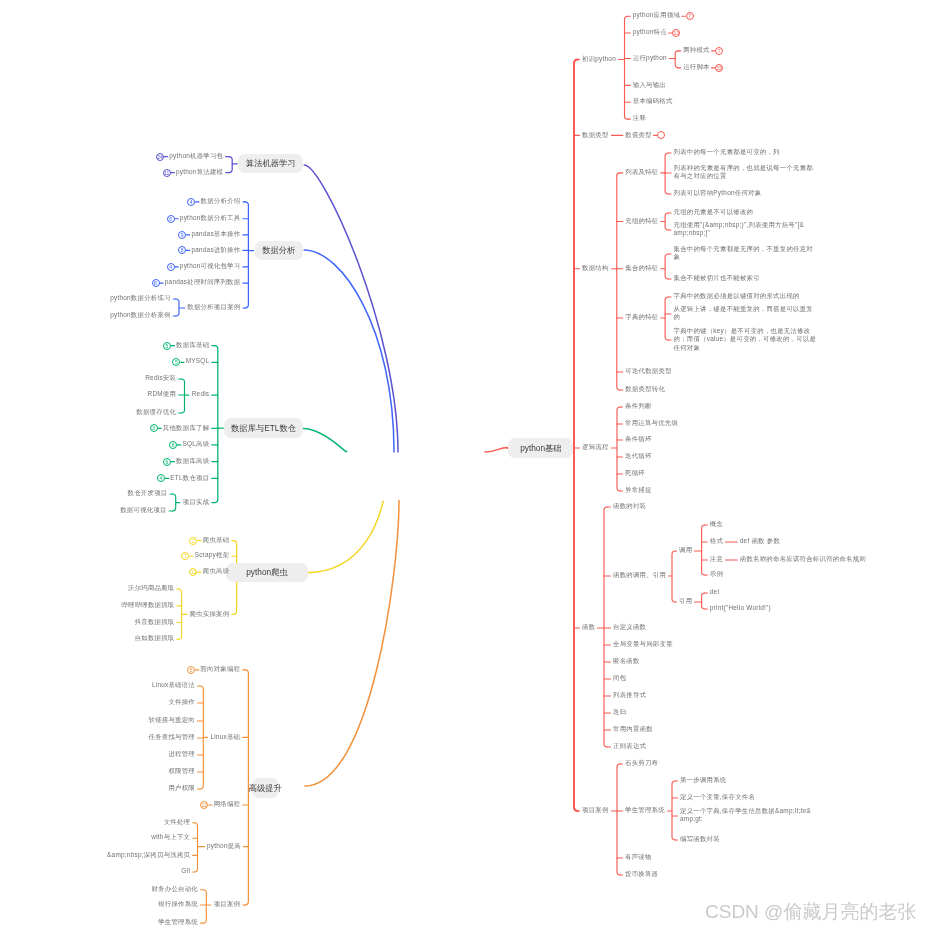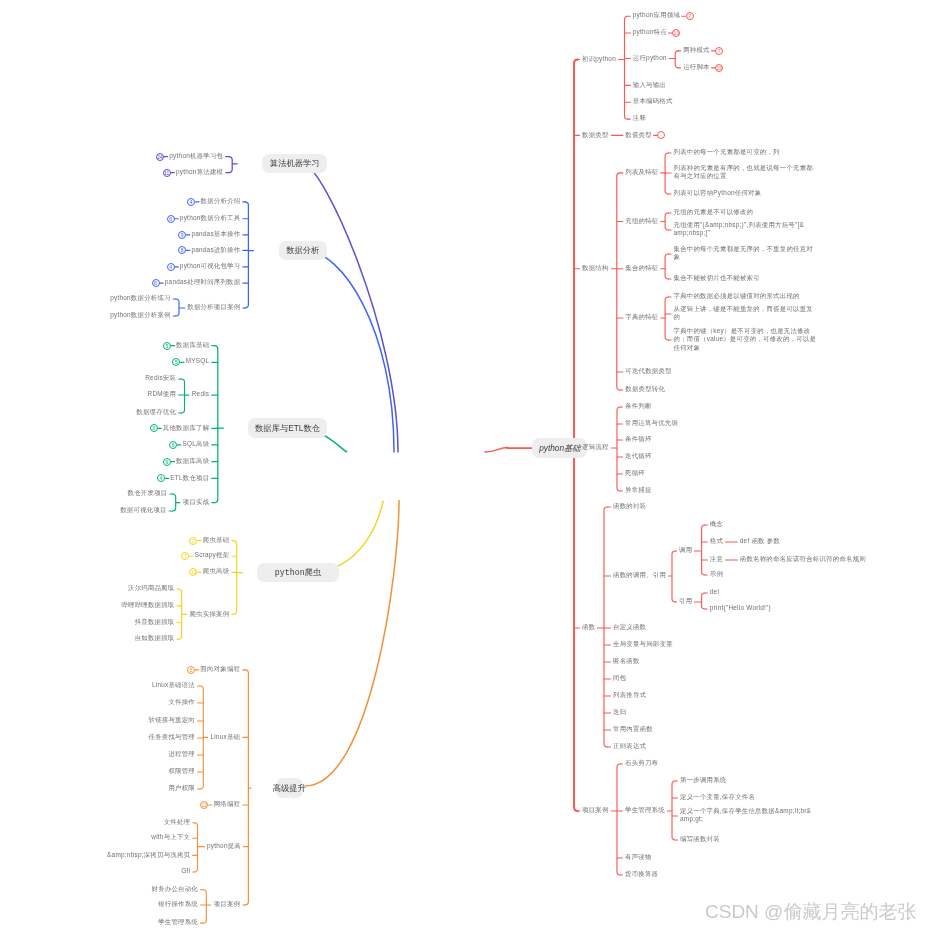--- a/index.html
+++ b/index.html
@@ -6,21 +6,21 @@
 html,body{margin:0;padding:0;background:#ffffff;}
 body{width:931px;height:931px;overflow:hidden;
  font-family:"Liberation Sans","DejaVu Sans",sans-serif;}
 #root{position:relative;width:931px;height:931px;background:#ffffff;}
 #links{position:absolute;left:0;top:0;width:931px;height:931px;}
 .lbl{position:absolute;white-space:pre;font-size:6.4px;line-height:8.4px;
  color:#707070;letter-spacing:0.25px;}
 .lbl.L{text-align:right;}
 .nodebox{position:absolute;background:#eeeeee;border-radius:7px;
  display:flex;align-items:center;justify-content:center;
- color:#3d3d3d;font-size:8.3px;white-space:nowrap;letter-spacing:0.0px;margin-left:24px;}
+ color:#3d3d3d;font-size:8.3px;white-space:nowrap;letter-spacing:0.0px;}
 #center{position:absolute;background:#0b80cb;border-radius:4.5px;color:#ffffff;
  display:flex;flex-direction:column;align-items:center;justify-content:center;
  font-size:14px;line-height:18.2px;font-weight:700;letter-spacing:0px;}
 #watermark{position:absolute;font-size:19px;color:#cacaca;white-space:nowrap;line-height:19px;}
 .badge{position:absolute;border-radius:50%;border:0.7px solid;
  box-sizing:border-box;width:8.0px;height:8.0px;
  font-size:5.0px;line-height:6.8px;text-align:center;
  font-family:"Liberation Sans",sans-serif;}
 </style>
 </head>
@@ -223,21 +223,21 @@
       <path d="M197.5 855.4H192.7" stroke="#f2913b" fill="none" stroke-width="1.15" stroke-linecap="round" stroke-linejoin="round"></path>
       <path d="M194.3 872H192.7" stroke="#f2913b" fill="none" stroke-width="1.15" stroke-linecap="round" stroke-linejoin="round"></path>
       <path d="M245 905H242.7" stroke="#f2913b" fill="none" stroke-width="1.15" stroke-linecap="round" stroke-linejoin="round"></path>
       <path d="M203.10000000000002 889.7Q206.3 889.7 206.3 892.9000000000001V919.9Q206.3 923.1 203.10000000000002 923.1" stroke="#f2913b" fill="none" stroke-width="1.15" stroke-linecap="round" stroke-linejoin="round"></path>
       <path d="M210.7 905H206.3" stroke="#f2913b" fill="none" stroke-width="1.15" stroke-linecap="round" stroke-linejoin="round"></path>
       <path d="M203.10000000000002 889.7H200.5" stroke="#f2913b" fill="none" stroke-width="1.15" stroke-linecap="round" stroke-linejoin="round"></path>
       <path d="M206.3 905H200.5" stroke="#f2913b" fill="none" stroke-width="1.15" stroke-linecap="round" stroke-linejoin="round"></path>
       <path d="M203.10000000000002 923.1H200.5" stroke="#f2913b" fill="none" stroke-width="1.15" stroke-linecap="round" stroke-linejoin="round"></path>
     </svg>
  <div id="watermark" style="left: 705px; top: 901.5px;">CSDN @偷藏月亮的老张</div>
-<div class="nodebox" style="left: 508.4px; top: 438px; width: 55px; height: 20.1px; font-style: italic;">python基础</div>
+<div class="nodebox" style="left: 508.4px; top: 438px; width: 65px; height: 20.1px;">python基础</div>
     <div class="lbl" style="top: 54.6px; left: 582px;">初识python</div>
     <div class="lbl" style="top: 11.3px; left: 632.8px;">python应用领域</div>
     <div class="badge" style="color: rgb(249, 90, 82); border-color: rgb(249, 90, 82); top: 12.2px; left: 685.566px;">7</div>
     <div class="lbl" style="top: 28.1px; left: 632.8px;">python特点</div>
     <div class="badge" style="color: rgb(249, 90, 82); border-color: rgb(249, 90, 82); top: 29px; left: 672.284px;">13</div>
     <div class="lbl" style="top: 53.6px; left: 632.8px;">运行python</div>
     <div class="lbl" style="top: 46px; left: 683.2px;">两种模式</div>
     <div class="badge" style="color: rgb(249, 90, 82); border-color: rgb(249, 90, 82); top: 46.9px; left: 715.263px;">7</div>
     <div class="lbl" style="top: 62.9px; left: 683.2px;">运行脚本</div>
     <div class="badge" style="color: rgb(249, 90, 82); border-color: rgb(249, 90, 82); top: 63.8px; left: 715.263px;">15</div>
@@ -342,21 +342,21 @@
     <div class="badge" style="color: rgb(0, 180, 110); border-color: rgb(0, 180, 110); top: 424.4px; left: 149.516px;">3</div>
     <div class="lbl L" style="top: 440px; right: 721.7px;">SQL高级</div>
     <div class="badge" style="color: rgb(0, 180, 110); border-color: rgb(0, 180, 110); top: 440.9px; left: 169.172px;">6</div>
     <div class="lbl L" style="top: 456.7px; right: 721.7px;">数据库高级</div>
     <div class="badge" style="color: rgb(0, 180, 110); border-color: rgb(0, 180, 110); top: 457.6px; left: 162.797px;">6</div>
     <div class="lbl L" style="top: 473.5px; right: 721.7px;">ETL数仓项目</div>
     <div class="badge" style="color: rgb(0, 180, 110); border-color: rgb(0, 180, 110); top: 474.4px; left: 156.953px;">4</div>
     <div class="lbl L" style="top: 497.7px; right: 721.7px;">项目实战</div>
     <div class="lbl L" style="top: 489.1px; right: 763.6px;">数仓开发项目</div>
     <div class="lbl L" style="top: 506.1px; right: 764.3px;">数据可视化项目</div>
-    <div class="nodebox" style="left: 233px; top: 562.8px; width: 82px; height: 19.5px; font-family: Liberation Mono, monospace;">python爬虫</div>
+    <div class="nodebox" style="left: 226px; top: 562.8px; width: 82px; height: 19.5px;">python爬虫</div>
     <div class="lbl L" style="top: 535.7px; right: 701.7px;">爬虫基础</div>
     <div class="badge" style="color: rgb(245, 213, 32); border-color: rgb(245, 213, 32); top: 536.6px; left: 189.438px;">2</div>
     <div class="lbl L" style="top: 551.3px; right: 701.7px;">Scrapy框架</div>
     <div class="badge" style="color: rgb(245, 213, 32); border-color: rgb(245, 213, 32); top: 552.2px; left: 181.328px;">7</div>
     <div class="lbl L" style="top: 567.4px; right: 701.7px;">爬虫高级</div>
     <div class="badge" style="color: rgb(245, 213, 32); border-color: rgb(245, 213, 32); top: 568.3px; left: 189.438px;">12</div>
     <div class="lbl L" style="top: 609.5px; right: 701.7px;">爬虫实操案例</div>
     <div class="lbl L" style="top: 584.1px; right: 756.5px;">沃尔玛商品爬取</div>
     <div class="lbl L" style="top: 600.9px; right: 756.5px;">哔哩哔哩数据抓取</div>
     <div class="lbl L" style="top: 617.6px; right: 756.5px;">抖音数据抓取</div>

